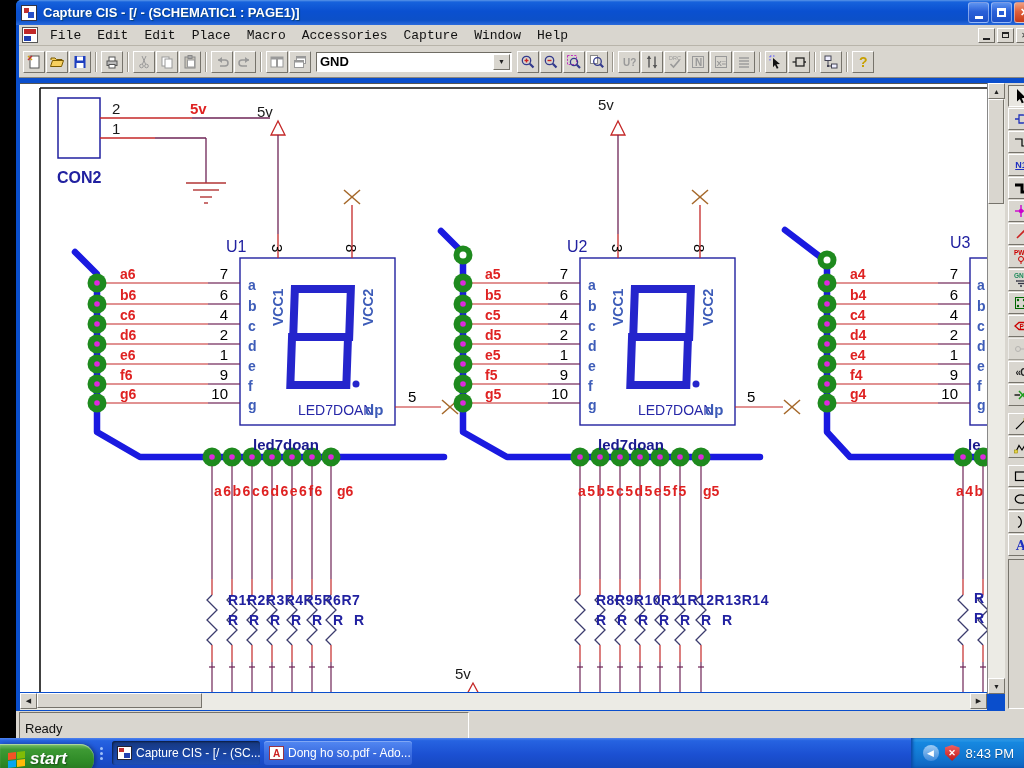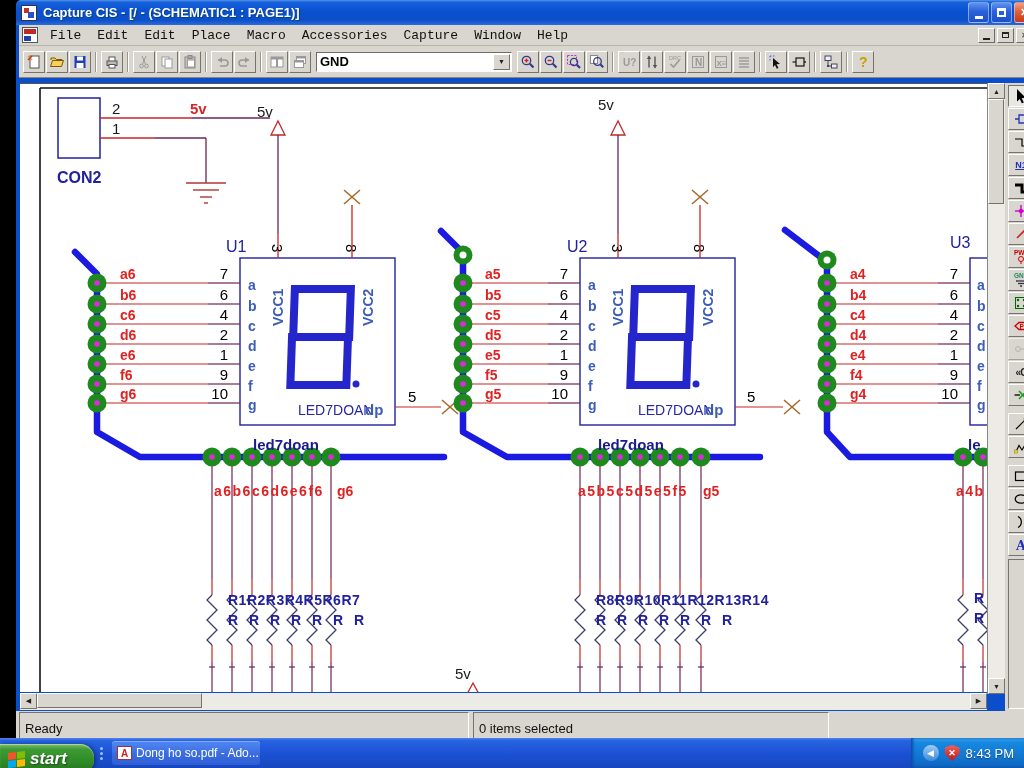--- a/index.html
+++ b/index.html
@@ -821,41 +821,45 @@
         <div class="hthumb"></div>
         <div style="flex:1"></div>
         <div class="sbtn">▶</div>
       </div>
     </div>
 
     <div class="statusbar">
       <div class="spanel sp1">
           <span>Ready</span>
         </div>
-      <div class="spanel sp2">
-          <span>0 items selected</span>
-        </div>
     </div>
   </div>
 
   <div class="taskbar">
     <div class="startbtn">
       <span class="winflag">
           <i></i>
           <i></i>
           <i></i>
           <i></i>
         </span>
       <span class="start-label">start</span>
     </div>
     <div class="ql-sep">
         <i></i>
         <i></i>
         <i></i>
       </div>
+    <div class="taskbtn active">
+      <span class="task-icon">
+          <i></i>
+          <b></b>
+        </span>
+      <span>Capture CIS - [/ - (SC...</span>
+    </div>
     <div class="taskbtn idle">
       <span class="pdf-icon">A</span>
       <span>Dong ho so.pdf - Ado...</span>
     </div>
     <div class="tray">
       <span class="chev">◀</span>
       <span class="shield">✕</span>
       <span class="clock">8:43 PM</span>
     </div>
   </div>

